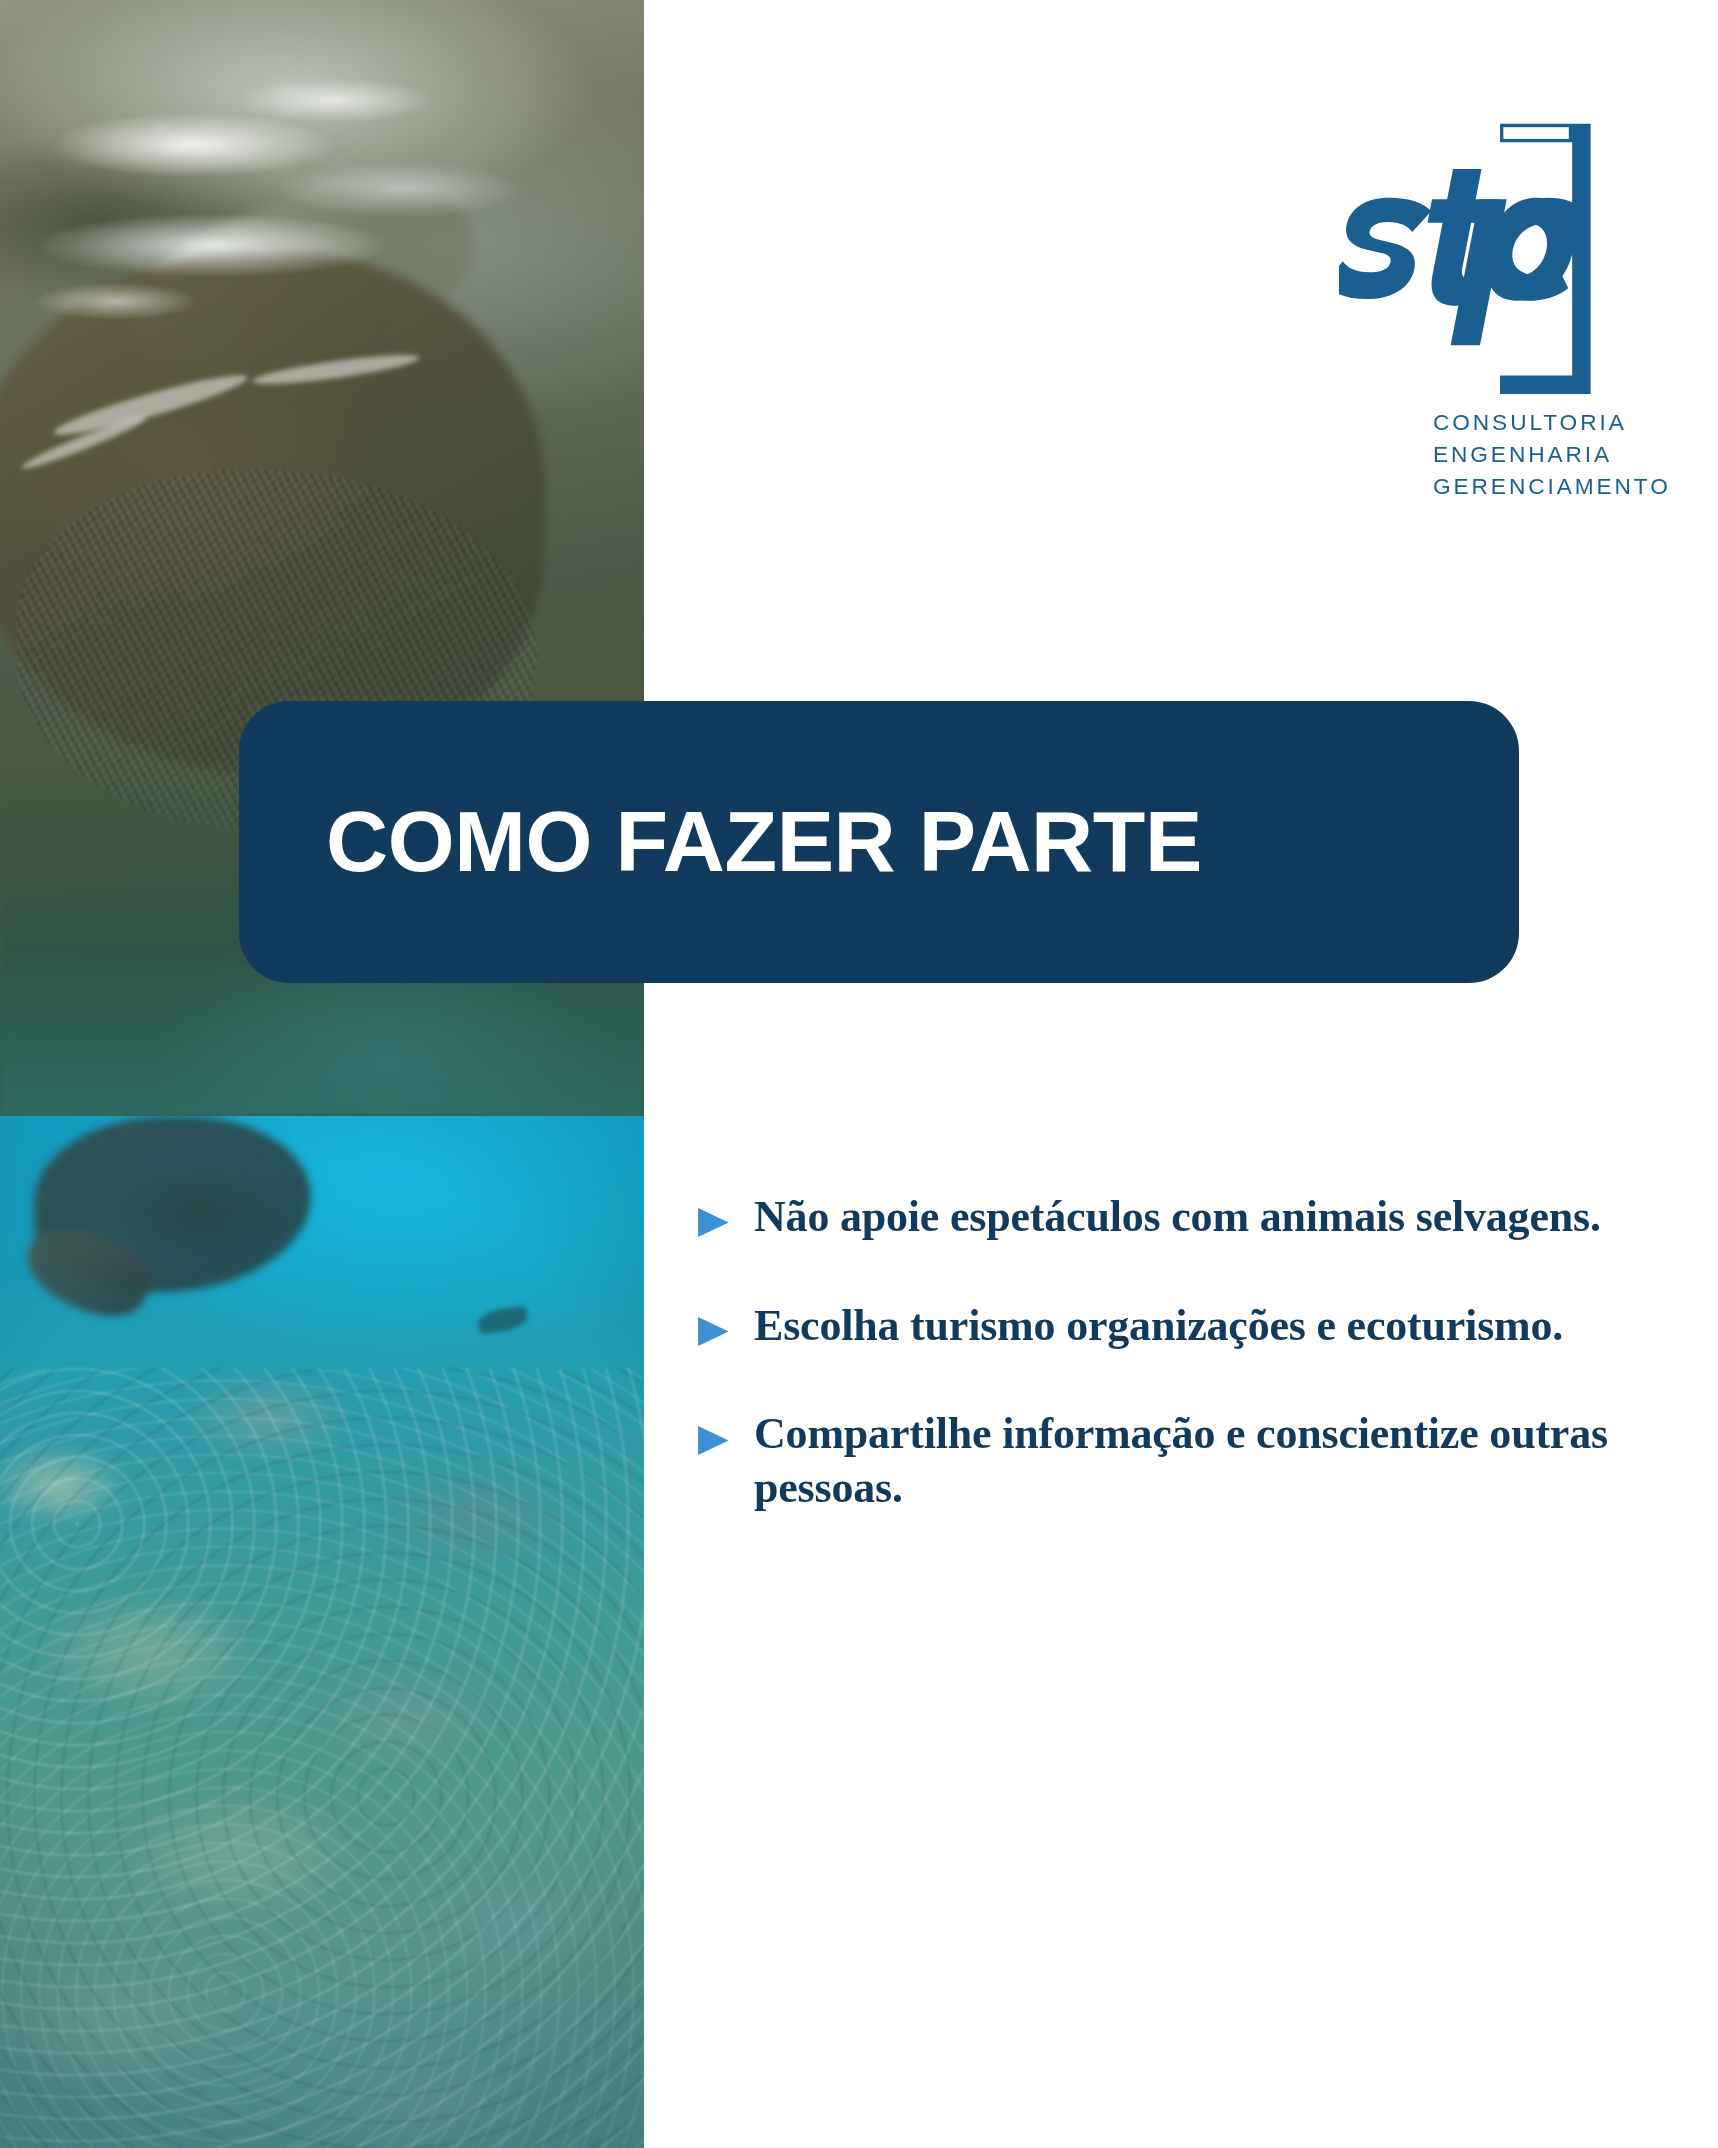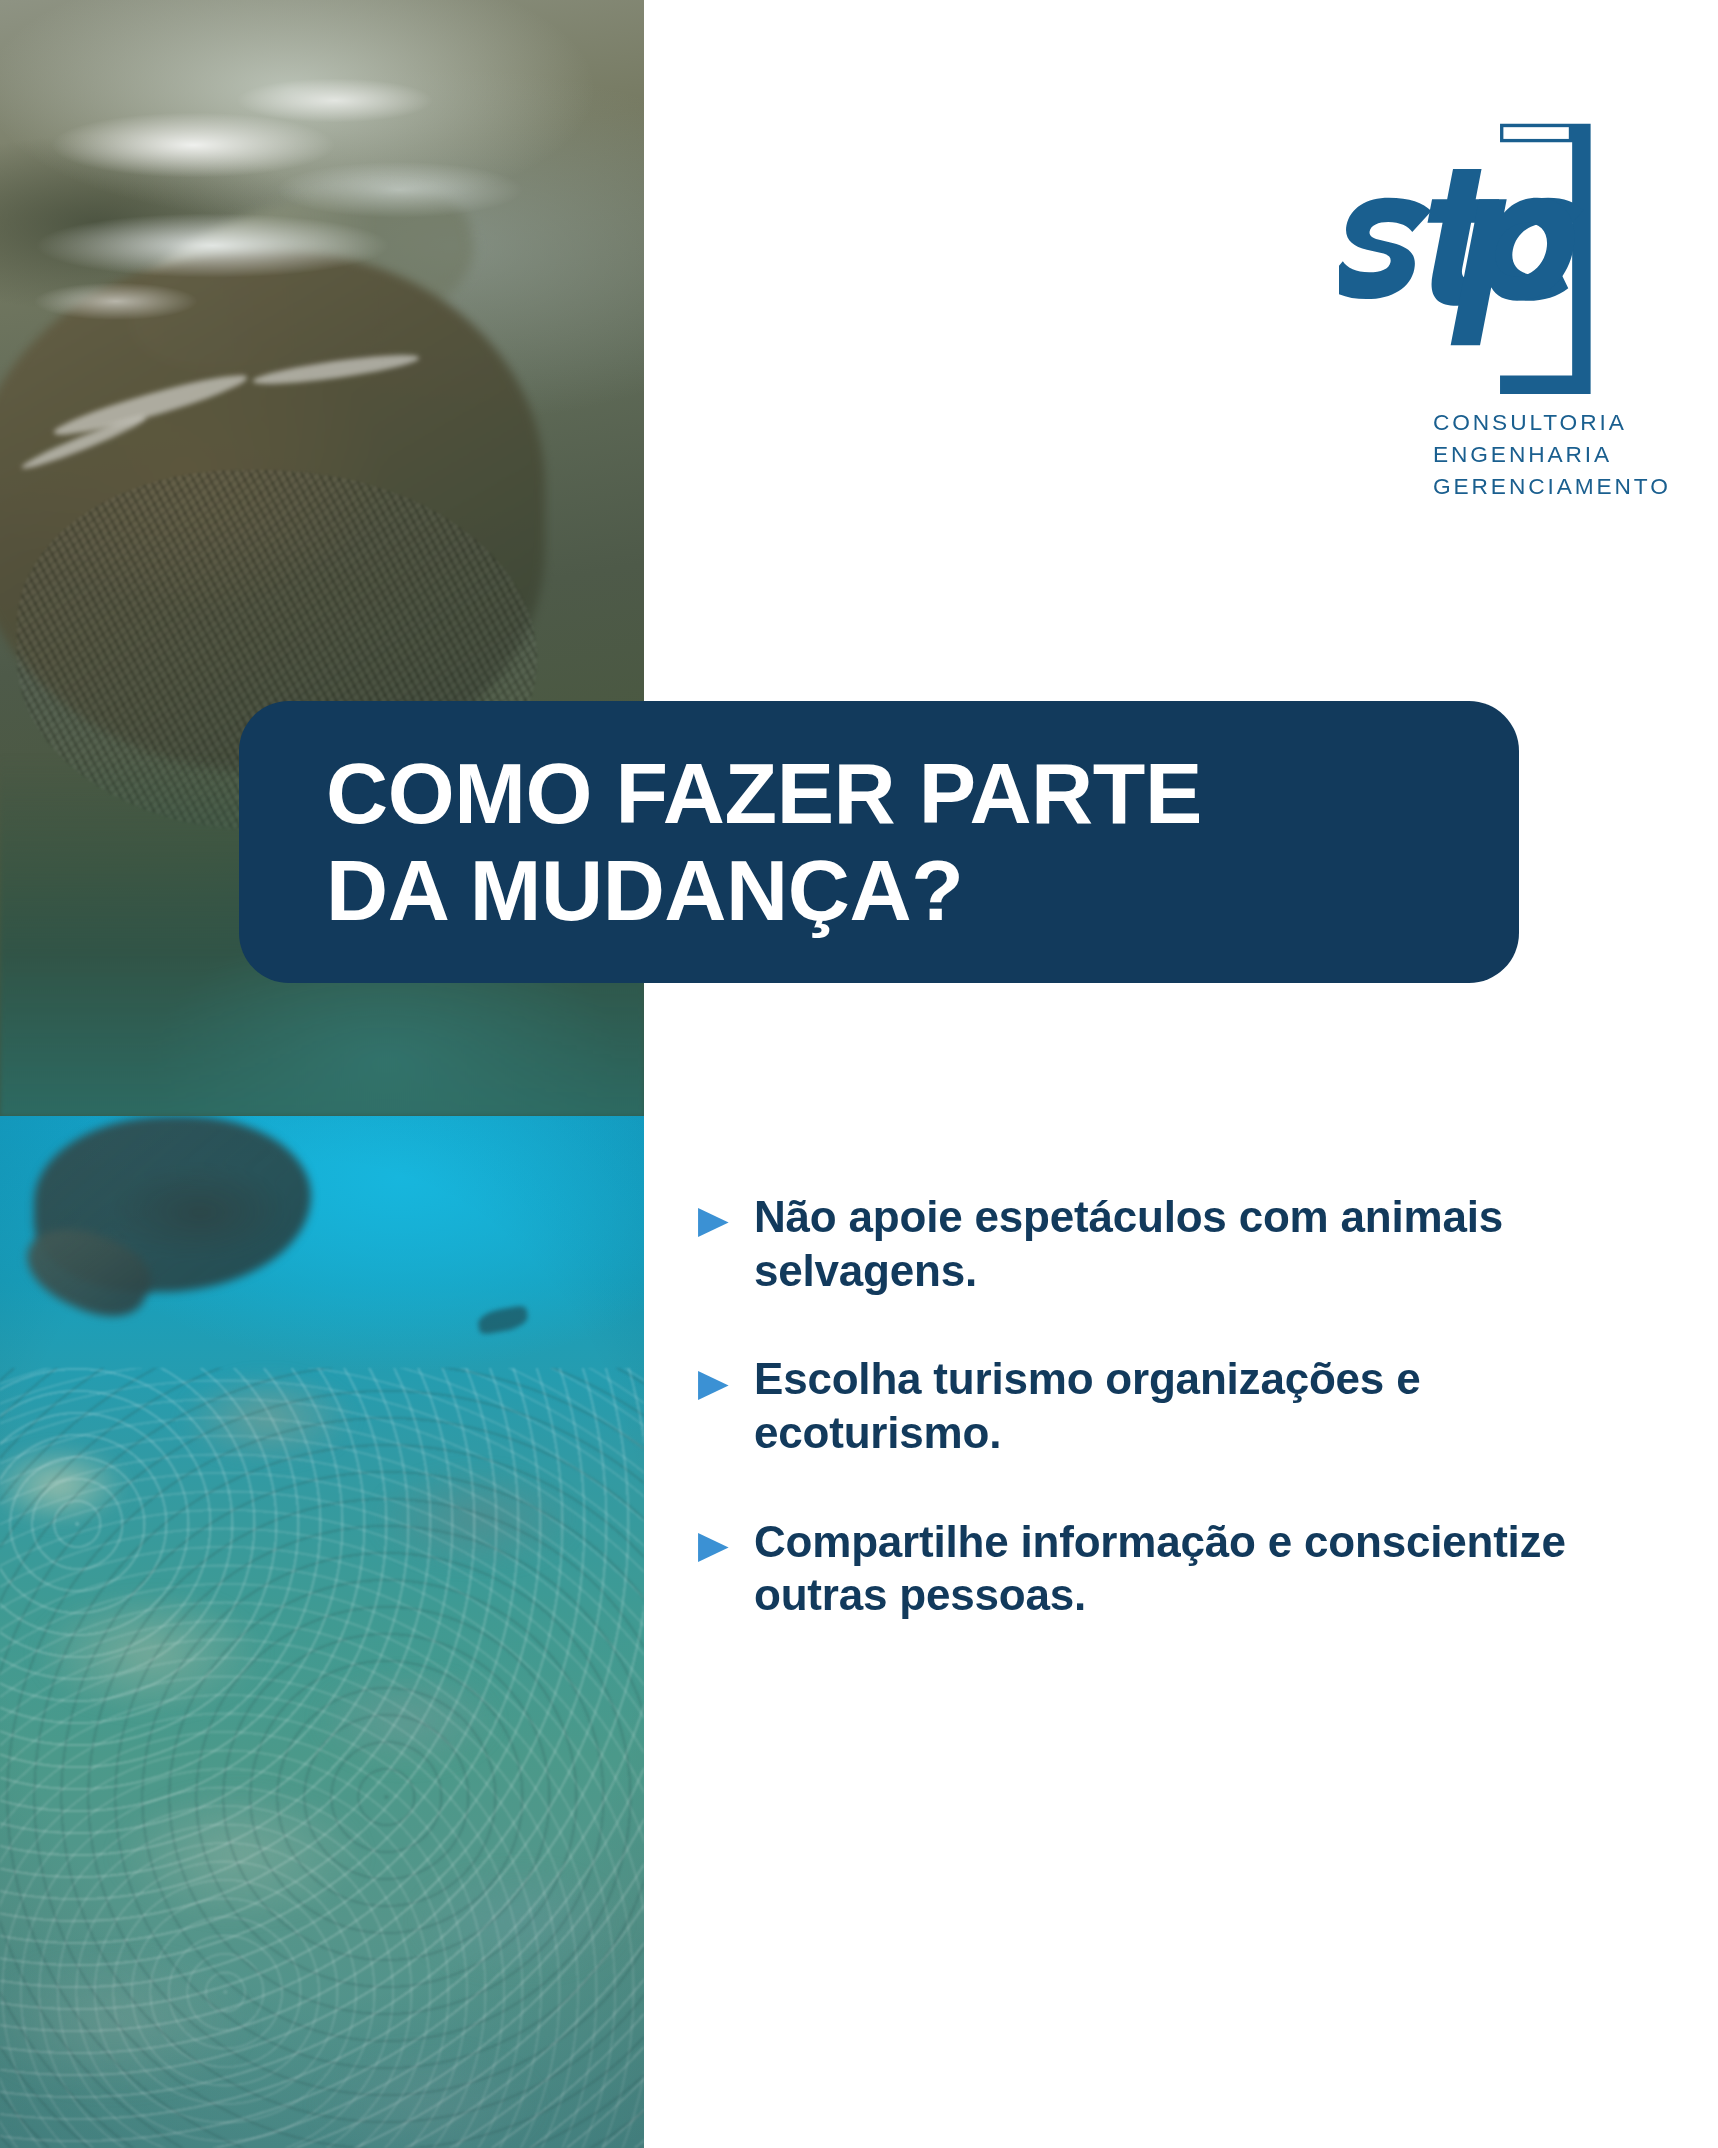--- a/index.html
+++ b/index.html
@@ -260,21 +260,21 @@
   }
   .bullet-arrow {
     flex: 0 0 auto;
     width: 39px;
     margin-top: 13.4px;
     margin-right: 22px;
   }
   .bullet-arrow svg { display: block; }
   .bullet-text {
     color: #123a5c;
-    font-family: Liberation Sans, sans-serif;
+    font-family: Liberation Serif, serif;
     font-weight: 700;
     font-size: 44px;
     line-height: 1.22;
     letter-spacing: -0.2px;
   }
 </style>
 </head>
 <body>
 
 <div class="photo-col">
@@ -325,21 +325,20 @@
   <div class="logo-words">
     <div>CONSULTORIA</div>
     <div>ENGENHARIA</div>
     <div>GERENCIAMENTO</div>
   </div>
 </div>
 
 <div class="title-banner">
   <div class="title-text">
     <div>COMO FAZER PARTE</div>
-    <div>DA MUDANÇA?</div>
   </div>
 </div>
 
 <div class="bullets">
 
   <div class="bullet-row">
     <div class="bullet-arrow">
       <svg width="39" height="39" viewBox="0 0 46 46" xmlns="http://www.w3.org/2000/svg" aria-hidden="true">
         <polygon points="6,6 42,23 6,40" fill="#3b91d4"></polygon>
       </svg>

